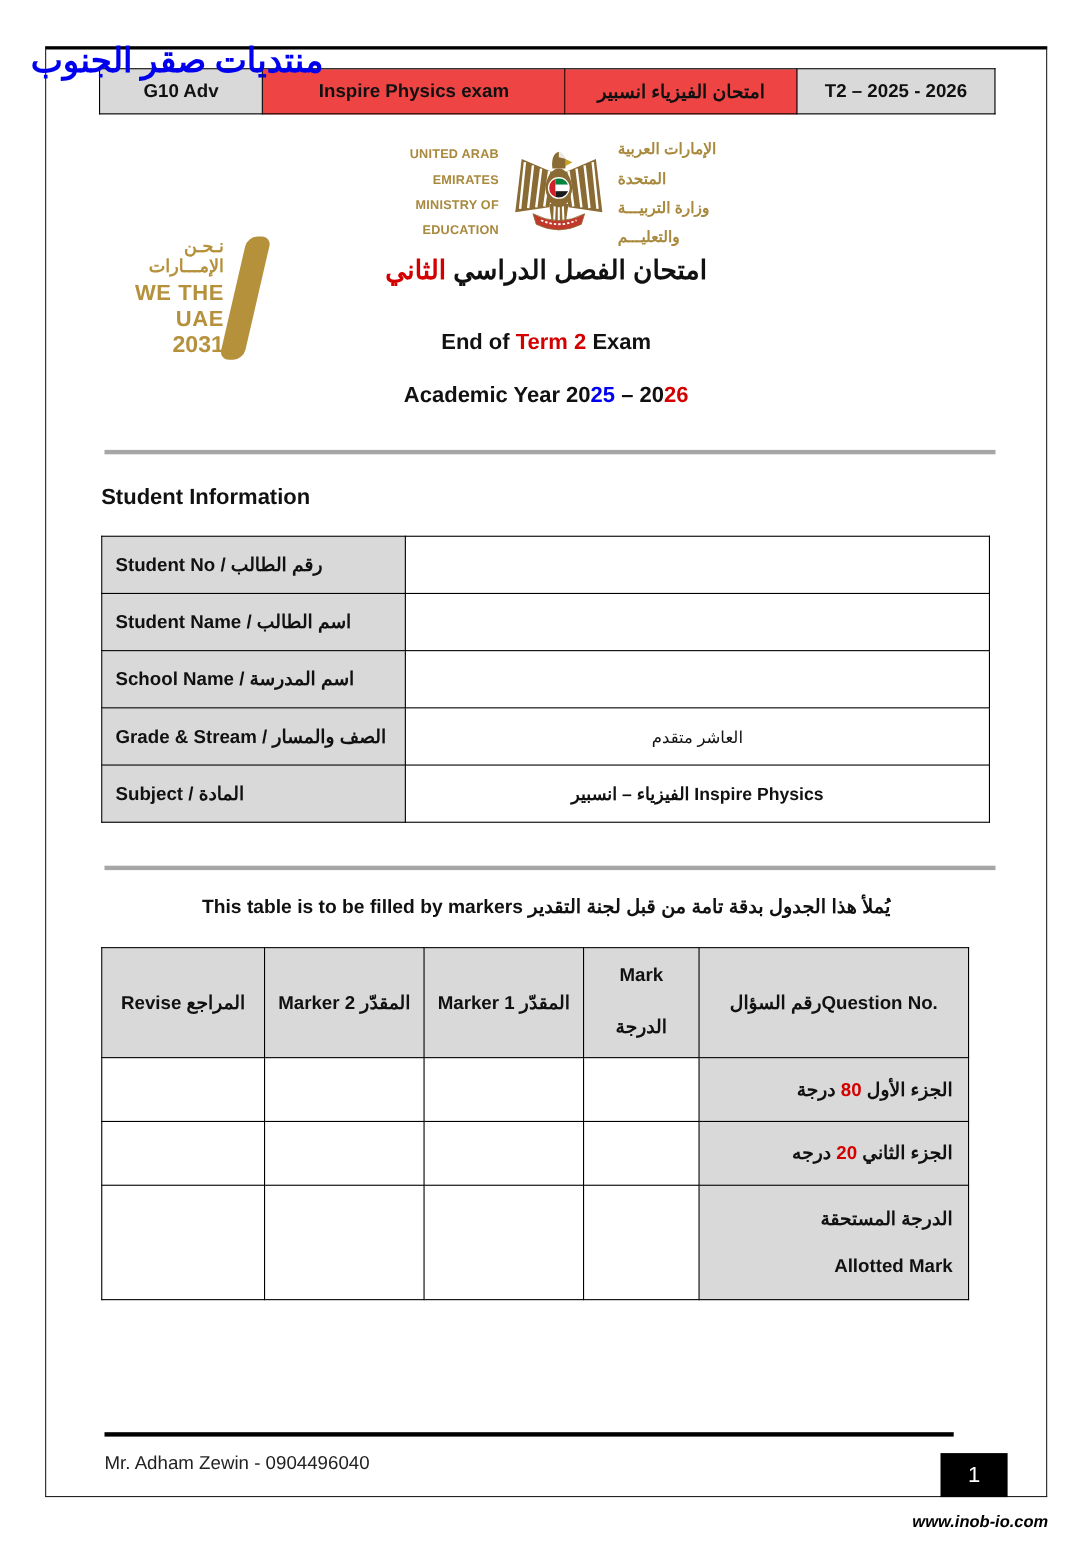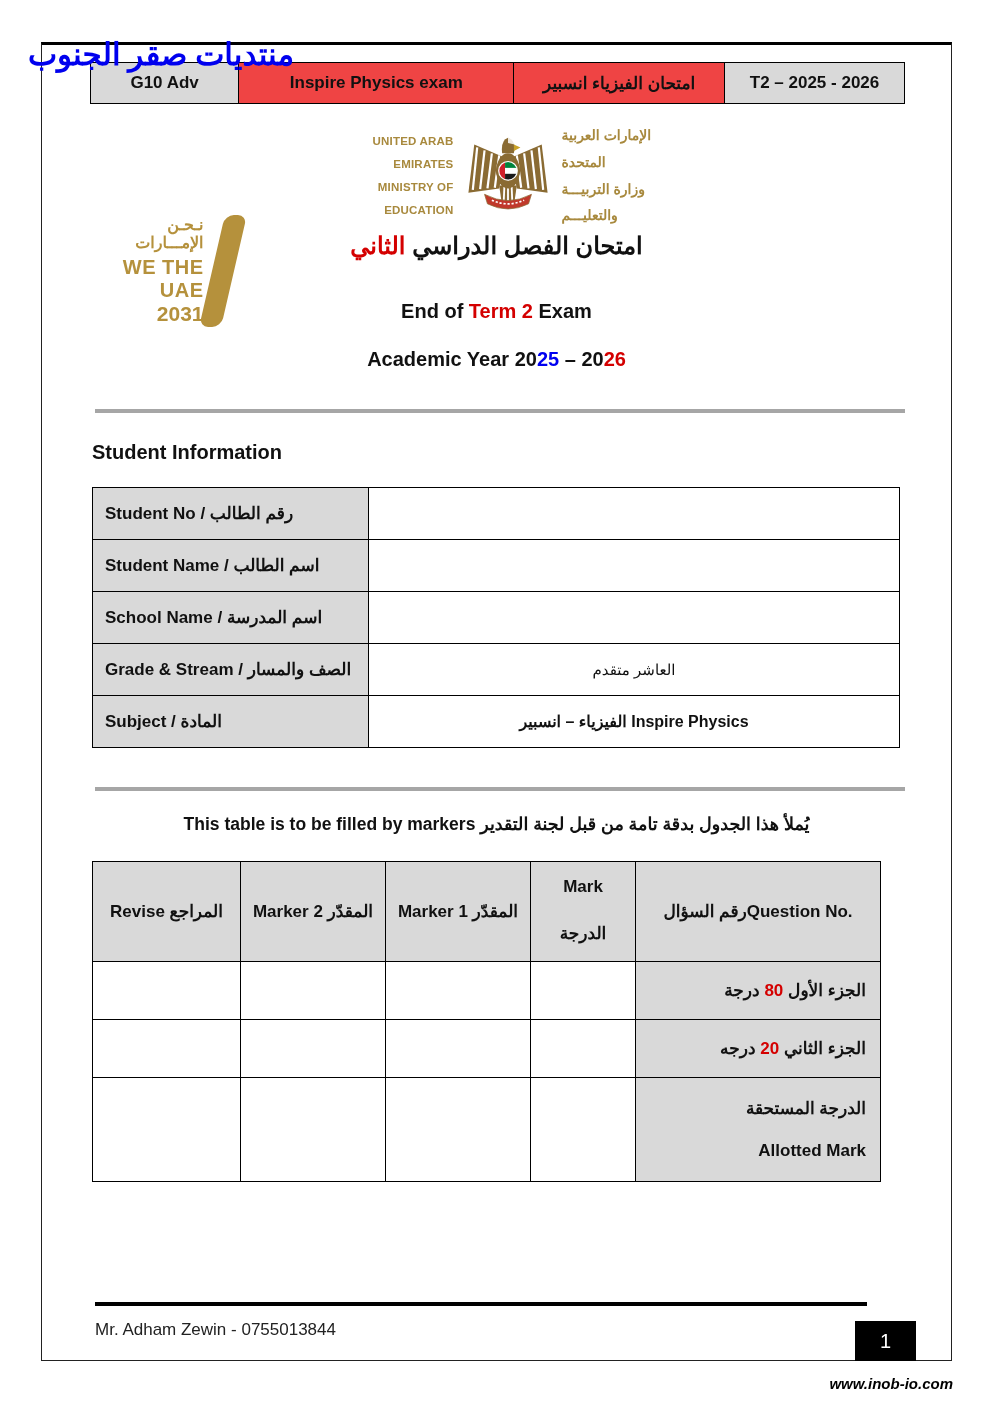--- a/index.html
+++ b/index.html
@@ -301,17 +301,17 @@
     <td></td>
     <td class="q-cell">
       <div dir="rtl">الدرجة المستحقة</div>
       <div class="allot">Allotted Mark</div>
     </td>
   </tr>
 </tbody>
   </table>
 
 <div class="footer-line"></div>
-<div class="footer-text">Mr. Adham Zewin - 0755013844</div>
+<div class="footer-text">Mr. Adham Zewin - 0904496040</div>
 <div class="page-number">
     <span>1</span>
   </div>
 <div class="site-url">www.inob-io.com</div>
 
 </body></html>

